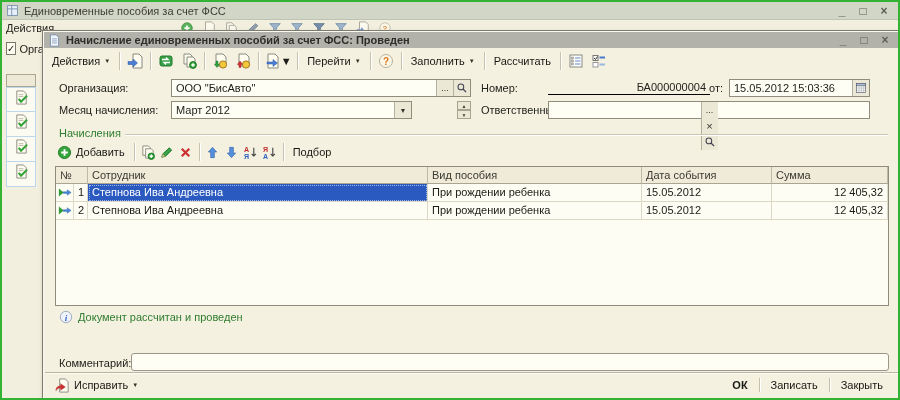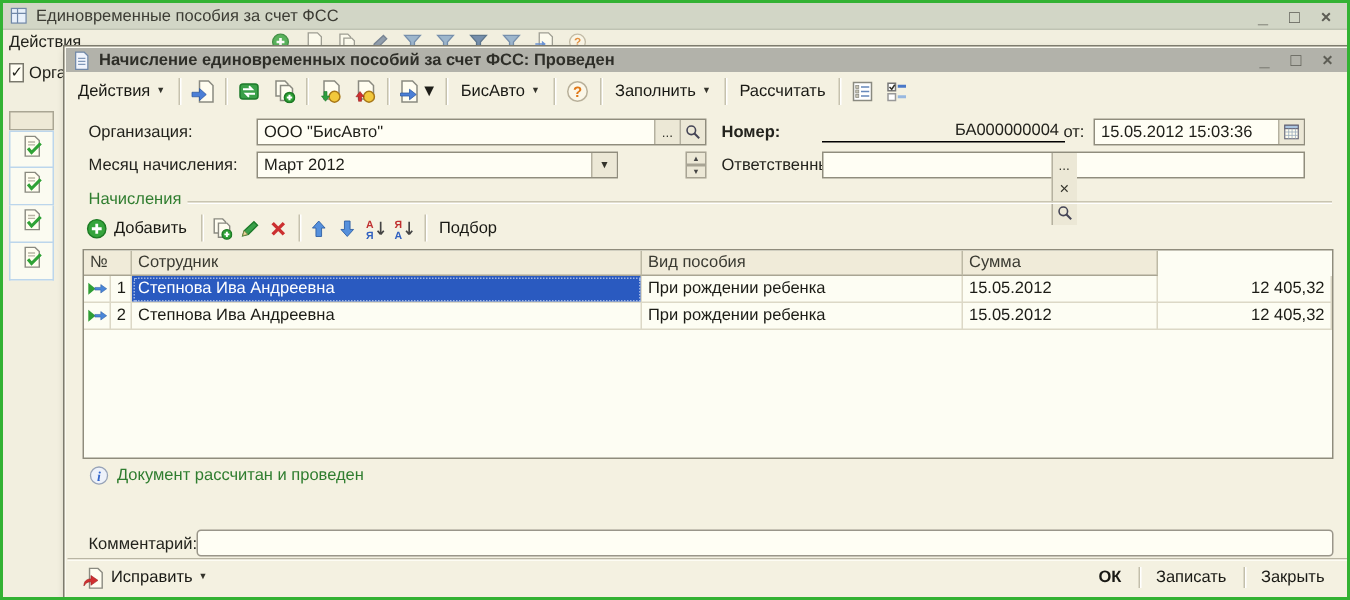--- a/index.html
+++ b/index.html
@@ -226,21 +226,21 @@
       <span class="vsep"></span>
       <span class="ibtn" style="width:28px;">
         <svg width="16" height="16" viewBox="0 0 16 16">
             <path d="M3 1h7l3 3v11H3z" fill="#fffdf0" stroke="#8a8a80"></path>
             <path d="M2 9h6V6.5L12.5 10 8 13.5V11H2z" fill="#4b7fd6" stroke="#2a55a0" stroke-width="0.5"></path>
           </svg>
         <span class="dd">▼</span>
       </span>
       <span class="vsep"></span>
       <span class="tbtn">
-        <span>БисАвто</span>
+        <span>Перейти</span>
           <span class="dd">▼</span>
       </span>
       <span class="vsep"></span>
       <span class="ibtn">
         <svg width="16" height="16" viewBox="0 0 16 16">
             <circle cx="8" cy="8" r="6.5" fill="#fbf7e8" stroke="#b8b09a"></circle>
             <text x="8" y="11.5" font-size="10" font-weight="bold" fill="#e07818" text-anchor="middle">?</text>
           </svg>
       </span>
       <span class="vsep"></span>
@@ -278,21 +278,21 @@
       <span class="val">ООО "БисАвто"</span>
       <span class="fbtn">...</span>
       <span class="fbtn">
         <svg width="12" height="12" viewBox="0 0 16 16">
             <circle cx="6.5" cy="6.5" r="3.8" fill="none" stroke="#445" stroke-width="1.4"></circle>
             <path d="M9.3 9.3L13.5 13.5" stroke="#445" stroke-width="1.8"></path>
           </svg>
       </span>
     </div>
 
-    <span class="flabel" style="left:438px;top:51px;font-weight:bold;">Номер:</span>
+    <span class="flabel" style="left:438px;top:51px;">Номер:</span>
     <span class="plainfield" style="left:505px;top:48px;width:162px;">БА000000004</span>
 
     <span class="flabel" style="left:666px;top:51px;">от:</span>
     <div class="field" style="left:686px;top:48px;width:141px;">
       <span class="val">15.05.2012 15:03:36</span>
       <span class="fbtn">
         <svg width="12" height="12" viewBox="0 0 16 16">
             <rect x="2" y="2" width="12" height="12" fill="#fffdf0" stroke="#667"></rect>
             <rect x="2" y="2" width="12" height="3" fill="#aac4e0" stroke="#667"></rect>
             <path d="M2 8h12M2 11h12M5.5 5v9M8.5 5v9M11.5 5v9" stroke="#9ab" stroke-width="0.7" fill="none"></path>
@@ -385,20 +385,21 @@
       <span class="tbtn">
         <span>Подбор</span>
       </span>
     </div>
 
     <div class="tbl">
       <div class="tbl-head">
         <div>№</div>
         <div>Сотрудник</div>
         <div>Вид пособия</div>
+        <div>Дата события</div>
         <div>Сумма</div>
       </div>
       <div class="tbl-row">
         <div class="cell-marker">
           <svg width="14" height="13" viewBox="0 0 16 14">
               <path d="M1 2.5v9l5.5-4.5z" fill="#2f9e34"></path>
               <path d="M6 6h4.5V3.8L15 7l-4.5 3.2V8H6z" fill="#4a86d8" stroke="#2a5aa0" stroke-width="0.4"></path>
             </svg>
         </div>
         <div class="cell-num">1</div>

